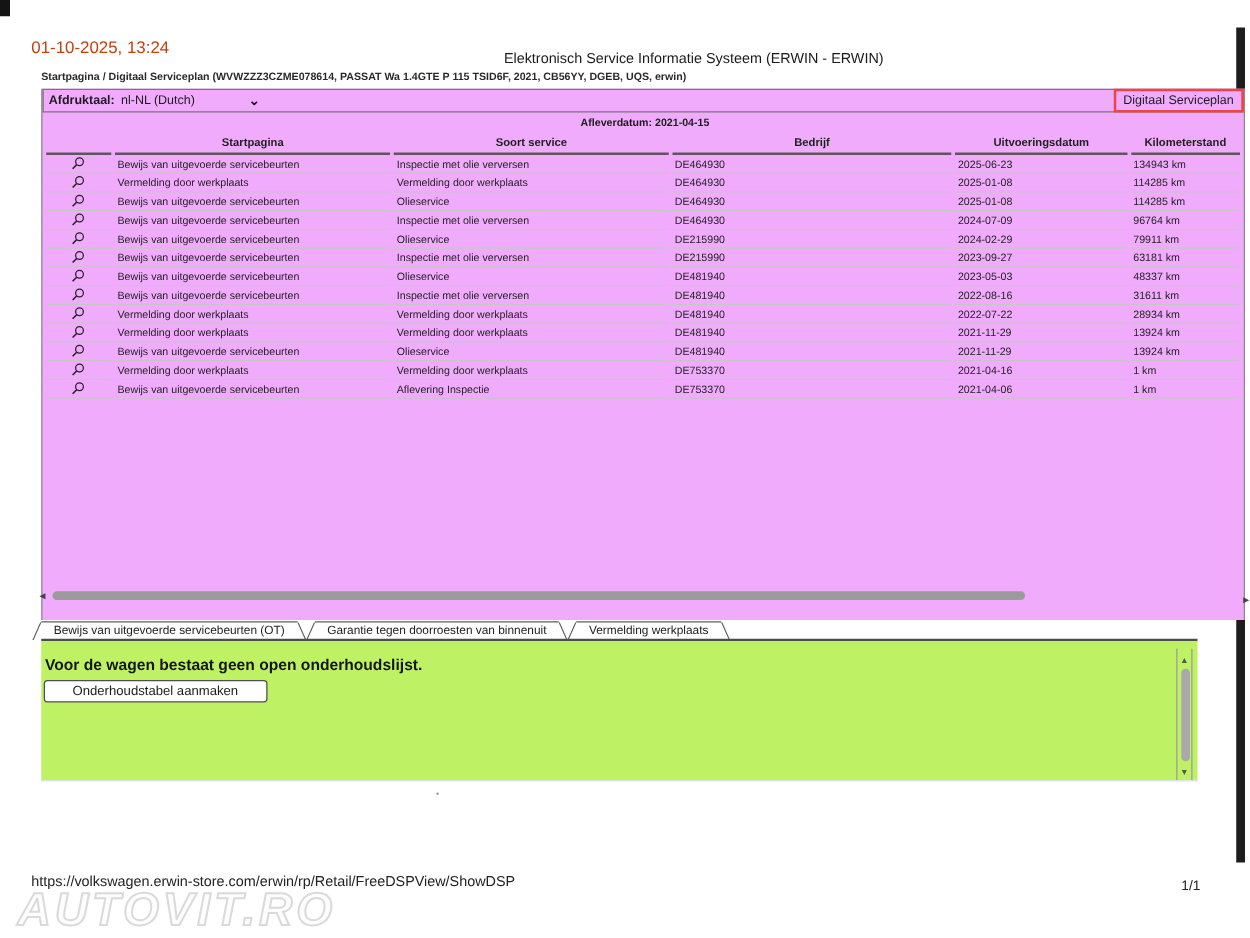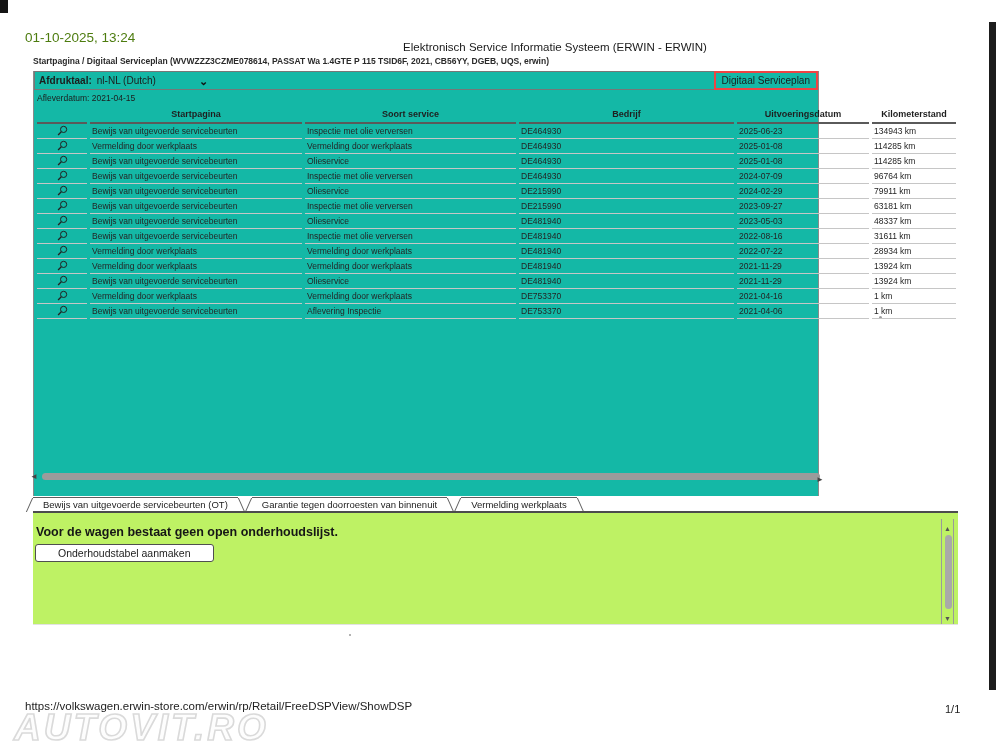--- a/index.html
+++ b/index.html
@@ -5,36 +5,36 @@
   * { margin:0; padding:0; box-sizing:border-box; }
   html,body { width:1000px; height:750px; background:#fff; overflow:hidden;
     font-family:"Liberation Sans", sans-serif; color:#1c1c1c; }
   .abs { position:absolute; }
 
   
   .corner-mark { left:0; top:0; width:8px; height:13px; background:#141414; }
   .edge-band  { left:989px; top:22px; width:7px; height:668px; background:#1d1d1d; }
   .speck { width:3px; height:3px; border-radius:50%; background:#9a9a9a; }
 
-  .datetime  { left:25px; top:30px; font-size:13.5px; color:#4d7c0f; }
+  .datetime  { left:25px; top:30px; font-size:13.5px; color:#c2410c; }
   .doc-title { left:0; top:41px; width:1110px; text-align:center; font-size:11.5px; color:#1a1a1a; }
   .breadcrumb{ left:33px; top:56px; font-size:8.5px; font-weight:700; color:#2a2a2a; }
 
   
-  .main-box { left:33px; top:71px; width:786px; height:425px;
-    border-left:1px solid #8a8a8a; border-right:1px solid #8a8a8a; background:#14b8a6; }
+  .main-box { left:33px; top:71px; width:963px; height:425px;
+    border-left:1px solid #8a8a8a; border-right:1px solid #8a8a8a; background:#f0abfc; }
   .lang-bar { height:19px; border:1px solid #777; display:flex;
     justify-content:space-between; align-items:center; }
   .lang-left { display:flex; align-items:center; gap:5px; padding-left:4px;
     font-size:10px; cursor:default; }
   .lang-label { font-weight:700; }
   .chevron { font-size:11px; font-weight:700; margin-left:38px; line-height:8px; color:#111; }
   .plan-title-box { border:2px solid #ef4444; align-self:stretch; display:flex;
     align-items:center; padding:0 6px; font-size:10px; margin:-1px -1px -1px 1px; }
-  .deliver-row { font-size:8.5px; font-weight:400; padding:3px 0 0 3px; height:15px; }
+  .deliver-row { font-size:8.5px; font-weight:700; padding:3px 0 0 3px; height:15px;text-align:center; }
 
   table.svc { width:100%; border-spacing:3px 0; table-layout:fixed; }
   table.svc th { font-size:9px; font-weight:700; color:#1f1f1f; height:19px;
     border-bottom:2px solid #5a5a5a; text-align:center; vertical-align:middle;
     overflow:hidden; white-space:nowrap; }
   table.svc td { font-size:8.5px; color:#242424; height:15px;
     border-bottom:1px solid #c6c6c6; padding:0 2px; vertical-align:middle;
     overflow:hidden; white-space:nowrap; }
   td.icon-cell { text-align:center; }
   .mag-btn { display:inline-block; line-height:0; cursor:pointer; background:none; border:none; }

